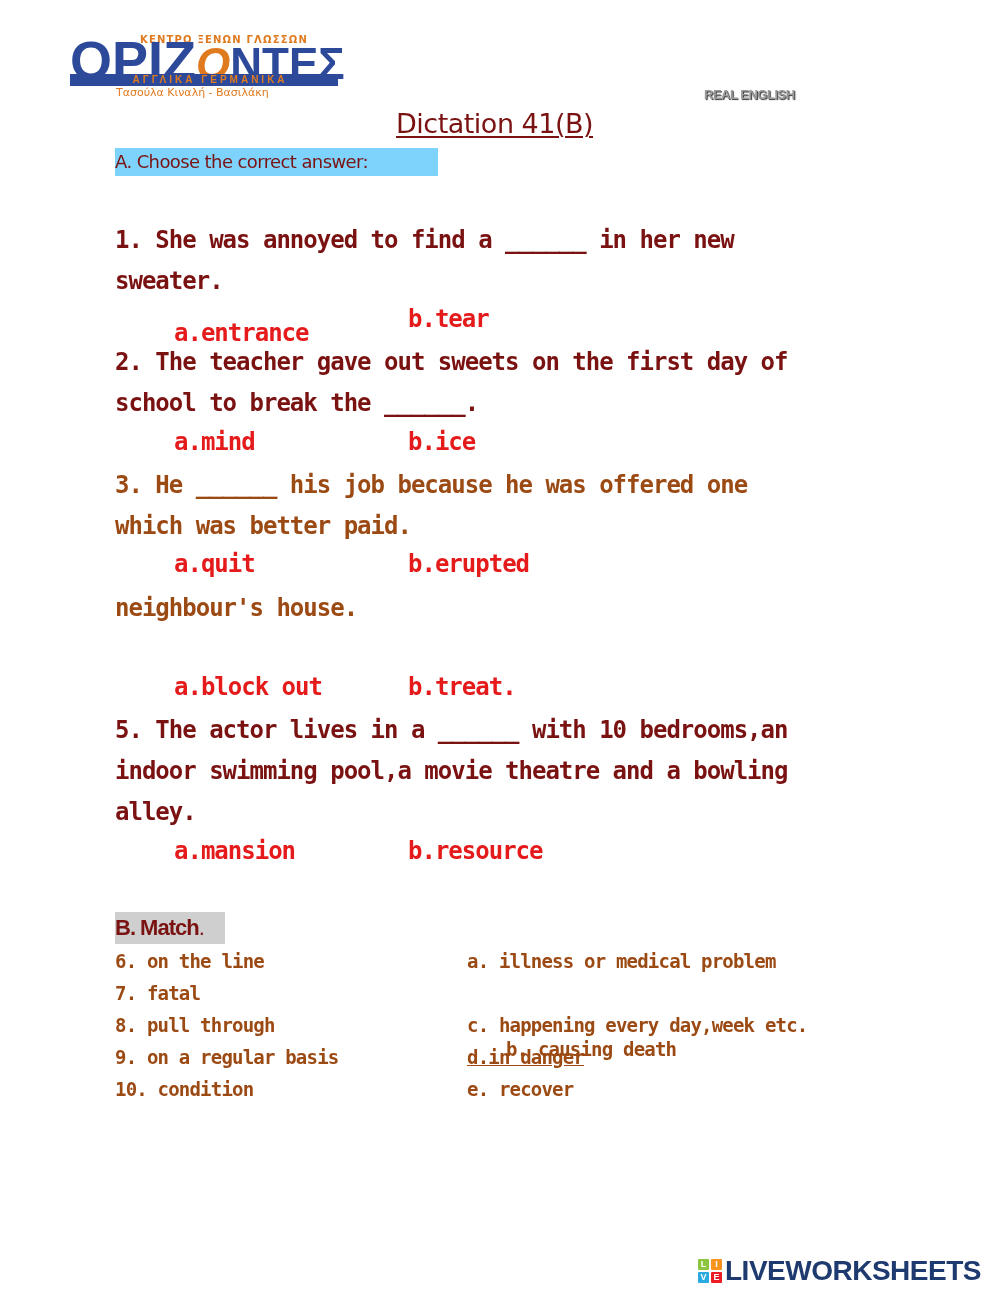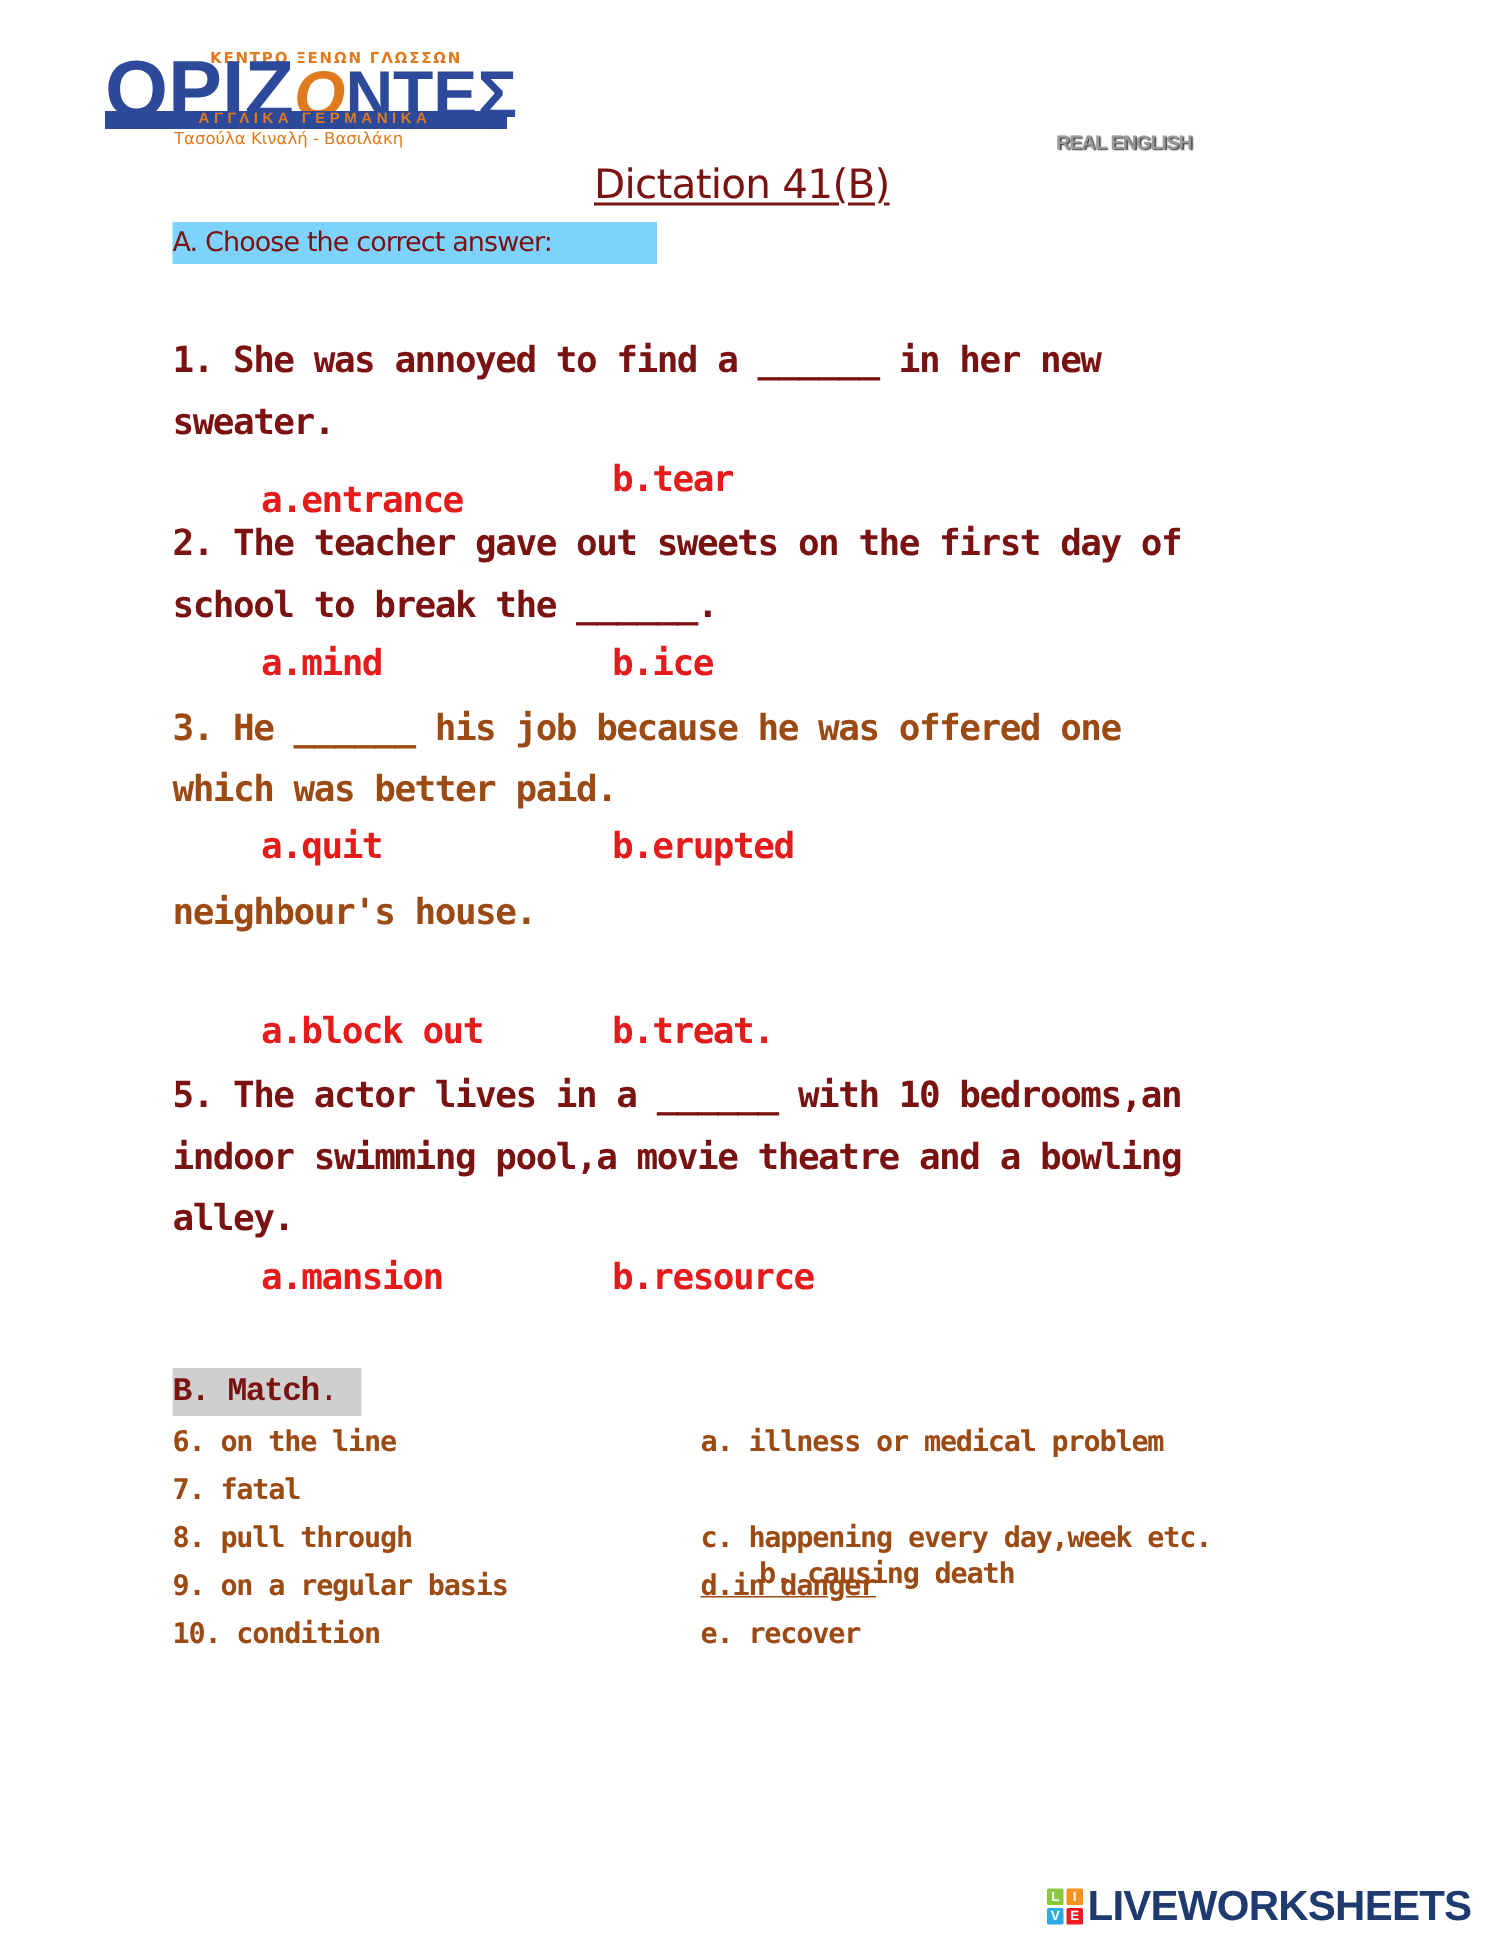--- a/index.html
+++ b/index.html
@@ -21,21 +21,21 @@
 
     .section-a { left: 115px; top: 148px; width: 323px; height: 28px; background: #7dd3fc; color: #7a1212; font-size: 18px; line-height: 28px; font-family: "DejaVu Sans", sans-serif; letter-spacing: -0.6px; white-space: nowrap; }
 
     .q { left: 115px; width: 790px; font-size: 24px; line-height: 41px; font-weight: bold; font-family: "DejaVu Sans Mono", monospace; letter-spacing: -1.0px; }
     .q-dark { color: #7a1212; }
     .q-brown { color: #9c4a14; }
     .opt { font-size: 24px; font-weight: bold; color: #e51b1b; font-family: "DejaVu Sans Mono", monospace; letter-spacing: -1.0px; white-space: nowrap; }
     .opt-a { left: 174px; }
     .opt-b { left: 408px; }
 
-    .section-b { left: 115px; top: 912px; width: 126px; height: 32px; background: #cfcfcf; color: #7a1212; font-size: 22px; line-height: 32px; font-weight: bold; font-family: Liberation Mono, monospace; letter-spacing: -1px; white-space: nowrap; }
+    .section-b { left: 115px; top: 912px; width: 110px; height: 32px; background: #cfcfcf; color: #7a1212; font-size: 22px; line-height: 32px; font-weight: bold; font-family: Liberation Sans, sans-serif; letter-spacing: -1px; white-space: nowrap; }
     .section-b .dot { font-weight: normal; }
 
     .m { font-size: 19px; font-weight: bold; color: #9c4a14; font-family: "DejaVu Sans Mono", monospace; letter-spacing: -0.8px; white-space: nowrap; }
     .m-left { left: 115px; }
     .m-right { left: 467px; }
 
     
     .brand { left: 698px; top: 1256px; height: 30px; display: flex; align-items: center; }
     .live-grid { display: grid; grid-template-columns: 11px 11px; grid-template-rows: 11px 11px; gap: 2px; margin-right: 3px; }
     .live-cell { font-size: 9px; font-weight: bold; color: #fff; text-align: center; line-height: 11px; font-family: "Liberation Sans", sans-serif; border-radius: 1px; }

